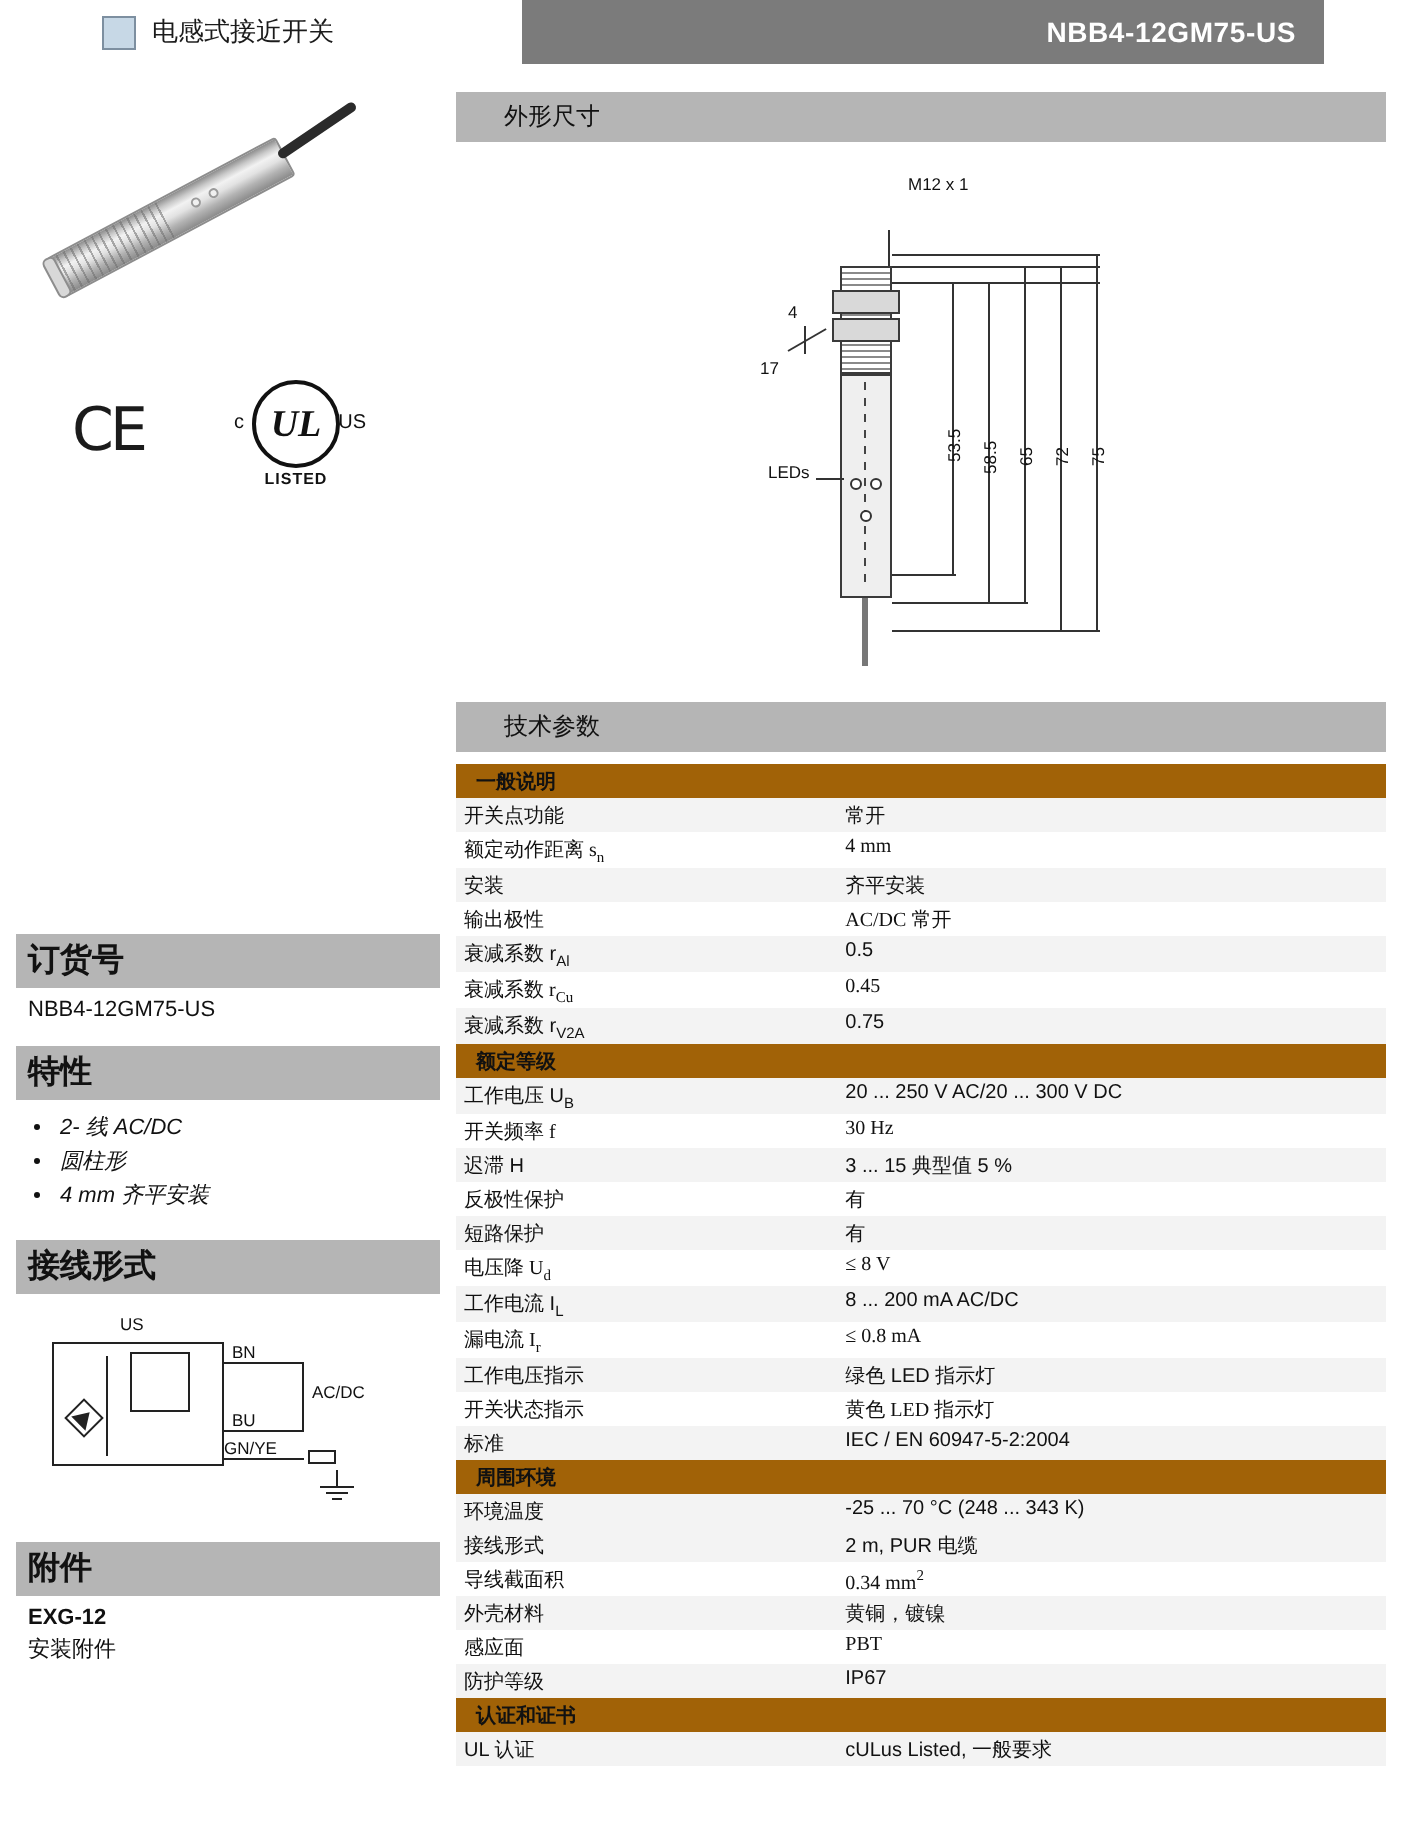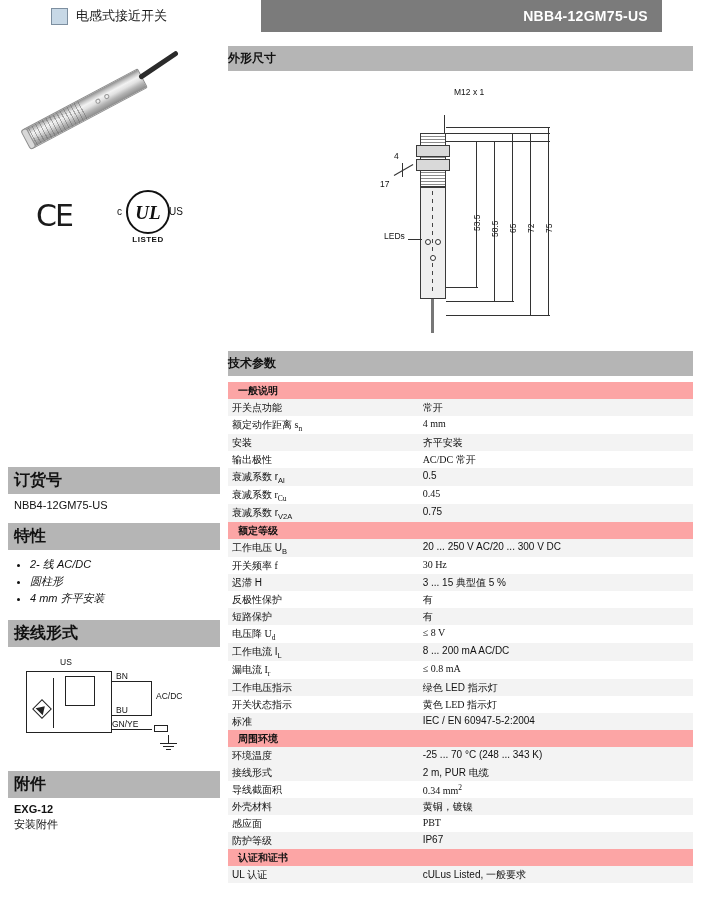--- a/index.html
+++ b/index.html
@@ -231,23 +231,23 @@
   .w-gnd-h { position: absolute; background: #222; }
 
   
   .right-col {
     position: absolute;
     left: 228px; top: 46px;
     width: 465px;
   }
   .panel-bar {
     background: #b5b5b5;
-    font-weight: bold;
+    font-weight: normal;
     font-size: 12px;
-    padding: 4px 0;
+    padding: 4px 24px;
     color: #111;
   }
 
   
   .dim-draw {
     position: relative;
     height: 280px;
     border-bottom: 0;
   }
   .dl { position: absolute; background: #333; }
@@ -310,21 +310,21 @@
     width: 100%;
     border-collapse: collapse;
     font-size: 10px;
   }
   table.tech td {
     padding: 1.5px 4px;
     vertical-align: top;
   }
   table.tech tr.group td {
     font-weight: bold;
-    background: #fca5a5;
+    background: #a16207;
     padding-left: 10px;
   }
   table.tech tr.row td { background: #f3f3f3; }
   table.tech tr.row.alt td { background: #ffffff; font-family: Liberation Serif, serif; }
   td.k { width: 41%; padding-left: 22px; }
   td.v { width: 59%; }
   sub { font-size: 7.5px; }
   sup { font-size: 7.5px; }
 </style>
 </head>

